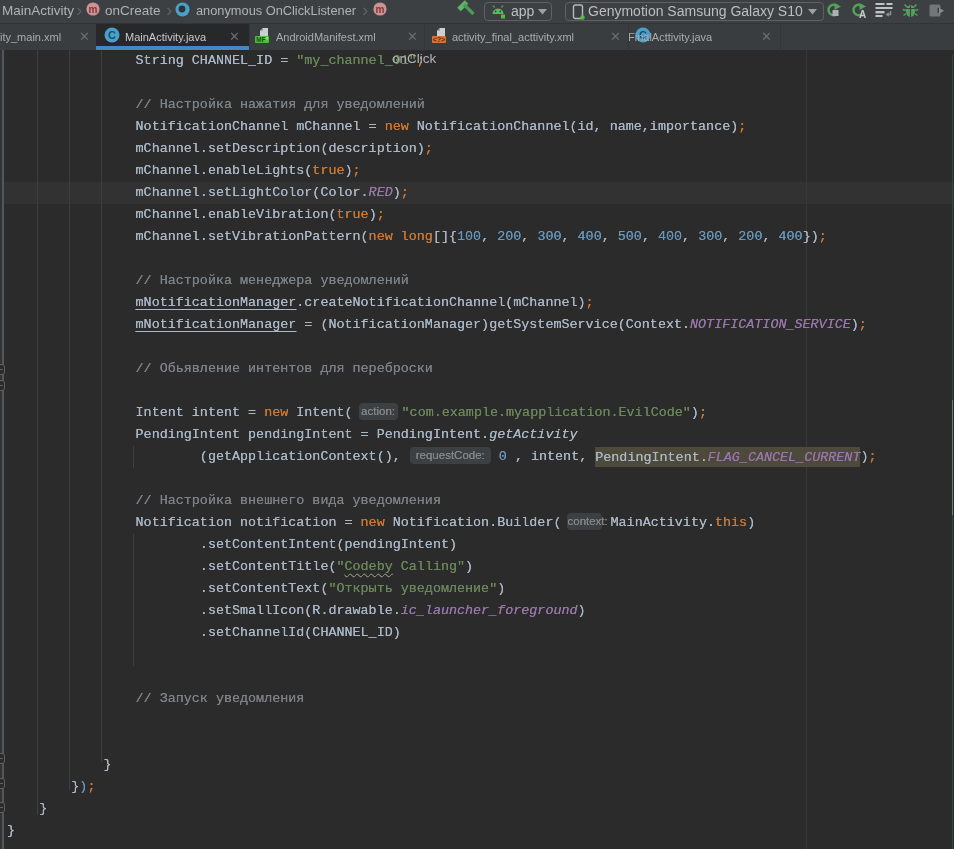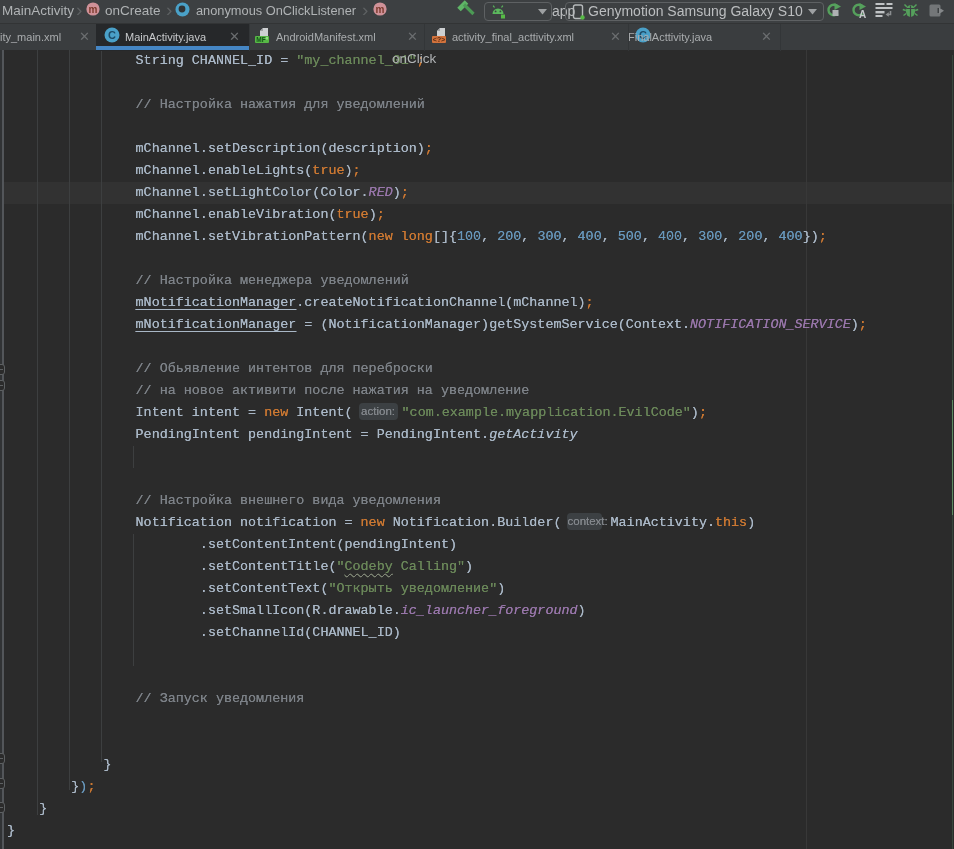--- a/index.html
+++ b/index.html
@@ -48,32 +48,33 @@
 <div style="position:absolute;left:0;top:0;width:2px;height:799px;background:#313335;"></div>
 <div style="position:absolute;left:2px;top:0;width:1.5px;height:799px;background:#53565a;"></div>
 <div class="foldbox" style="top:314px;"></div>
 <div class="foldbox" style="top:330px;"></div>
 <div class="foldbox" style="top:703px;"></div>
 <div class="foldbox" style="top:728px;"></div>
 <div class="foldbox" style="top:752px;"></div>
 
 <div class="cl" style="top:0px">                String CHANNEL_ID = <span class="s">"my_channel_01"</span><span class="o">;</span></div>
 <div class="cl" style="top:44px"><span class="c">                // Настройка нажатия для уведомлений</span></div>
+<div class="cl" style="top:66px">                NotificationChannel mChannel = <span class="k">new</span> NotificationChannel(id, name,importance)<span class="o">;</span></div>
 <div class="cl" style="top:88px">                mChannel.setDescription(description)<span class="o">;</span></div>
 <div class="cl" style="top:110px">                mChannel.enableLights(<span class="k">true</span>)<span class="o">;</span></div>
 <div class="cl" style="top:132px">                mChannel.setLightColor(Color.<span class="sc">RED</span>)<span class="o">;</span></div>
 <div class="cl" style="top:154px">                mChannel.enableVibration(<span class="k">true</span>)<span class="o">;</span></div>
 <div class="cl" style="top:176px">                mChannel.setVibrationPattern(<span class="k">new long</span>[]{<span class="n">100</span>, <span class="n">200</span>, <span class="n">300</span>, <span class="n">400</span>, <span class="n">500</span>, <span class="n">400</span>, <span class="n">300</span>, <span class="n">200</span>, <span class="n">400</span>})<span class="o">;</span></div>
 <div class="cl" style="top:220px"><span class="c">                // Настройка менеджера уведомлений</span></div>
 <div class="cl" style="top:242px">                <span class="f">mNotificationManager</span>.createNotificationChannel(mChannel)<span class="o">;</span></div>
 <div class="cl" style="top:264px">                <span class="f">mNotificationManager</span> = (NotificationManager)getSystemService(Context.<span class="sc">NOTIFICATION_SERVICE</span>)<span class="o">;</span></div>
 <div class="cl" style="top:308px"><span class="c">                // Обьявление интентов для переброски</span></div>
-<div class="cl" style="top:330px"><span class="c">                // на новое активити после нажатия на уведомление</span></div>
 <div class="cl" style="top:352px">                Intent intent = <span class="k">new</span> Intent(<span class="hint" style="width:39px;margin:0 4px 0 6px;">action:</span><span class="s">"com.example.myapplication.EvilCode"</span>)<span class="o">;</span></div>
 <div class="cl" style="top:374px">                PendingIntent pendingIntent = PendingIntent.<span class="it">getActivity</span></div>
+<div class="cl" style="top:396px">                        (getApplicationContext(),<span class="hint" style="width:81px;margin:0 0 0 9px;">requestCode:</span> <span class="n">0</span> , intent, <span class="hl">PendingIntent.<span class="sc">FLAG_CANCEL_CURRENT</span></span>)<span class="o">;</span></div>
 <div class="cl" style="top:440px"><span class="c">                // Настройка внешнего вида уведомления</span></div>
 <div class="cl" style="top:462px">                Notification notification = <span class="k">new</span> Notification.Builder(<span class="hint" style="width:35px;margin:0 0 0 6px;">context:</span> MainActivity.<span class="k">this</span>)</div>
 <div class="cl" style="top:484px">                        .setContentIntent(pendingIntent)</div>
 <div class="cl" style="top:506px">                        .setContentTitle(<span class="s">"<span class="wavy">Codeby</span> Calling"</span>)</div>
 <div class="cl" style="top:528px">                        .setContentText(<span class="s">"Открыть уведомление"</span>)</div>
 <div class="cl" style="top:550px">                        .setSmallIcon(R.drawable.<span class="sc" style="color:#9876aa">ic_launcher_foreground</span>)</div>
 <div class="cl" style="top:572px">                        .setChannelId(CHANNEL_ID)</div>
 <div class="cl" style="top:638px"><span class="c">                // Запуск уведомления</span></div>
 <div class="cl" style="top:704px">            }</div>
 <div class="cl" style="top:726px">        }<span style="color:#6897bb">)</span><span class="o">;</span></div>
@@ -152,21 +153,21 @@
 
   <div style="position:absolute;left:484px;top:2px;width:68px;height:19px;border:1px solid #5e6163;border-radius:4px;box-sizing:border-box;"></div>
   <svg style="position:absolute;left:490px;top:5px;" width="16" height="14" viewBox="0 0 16 14">
     <path d="M2.5 9 a5.5 5.5 0 0 1 11 0 z" fill="#5bb85d"></path>
     <line x1="4.5" y1="2.5" x2="3.2" y2="0.6" stroke="#5bb85d" stroke-width="1.2"></line>
     <line x1="11.5" y1="2.5" x2="12.8" y2="0.6" stroke="#5bb85d" stroke-width="1.2"></line>
     <circle cx="5.6" cy="6.4" r="0.9" fill="#3d4042"></circle>
     <circle cx="10.4" cy="6.4" r="0.9" fill="#3d4042"></circle>
     <rect x="11" y="9.5" width="4" height="4" fill="#57b946"></rect>
   </svg>
-  <div class="bc" style="left:511px;color:#bcbec0;font-size:14px;margin-left:41px;">app</div>
+  <div class="bc" style="left:511px;color:#bcbec0;font-size:14px;">app</div>
   <svg style="position:absolute;left:538px;top:9px;" width="10" height="6" viewBox="0 0 10 6">
       <path d="M0 0 h9 l-4.5 5.5 z" fill="#9da0a2"></path>
     </svg>
 
   <div style="position:absolute;left:565px;top:2px;width:259px;height:19px;border:1px solid #5e6163;border-radius:4px;box-sizing:border-box;"></div>
   <svg style="position:absolute;left:572px;top:4px;" width="13" height="16" viewBox="0 0 13 16">
     <rect x="1.5" y="1" width="9" height="13.5" rx="1.8" fill="none" stroke="#b7babc" stroke-width="1.4"></rect>
     <circle cx="10.5" cy="13.5" r="2.2" fill="#57b946"></circle>
   </svg>
   <div class="bc" style="left:588px;color:#bcbec0;font-size:14px;">Genymotion Samsung Galaxy S10</div>

